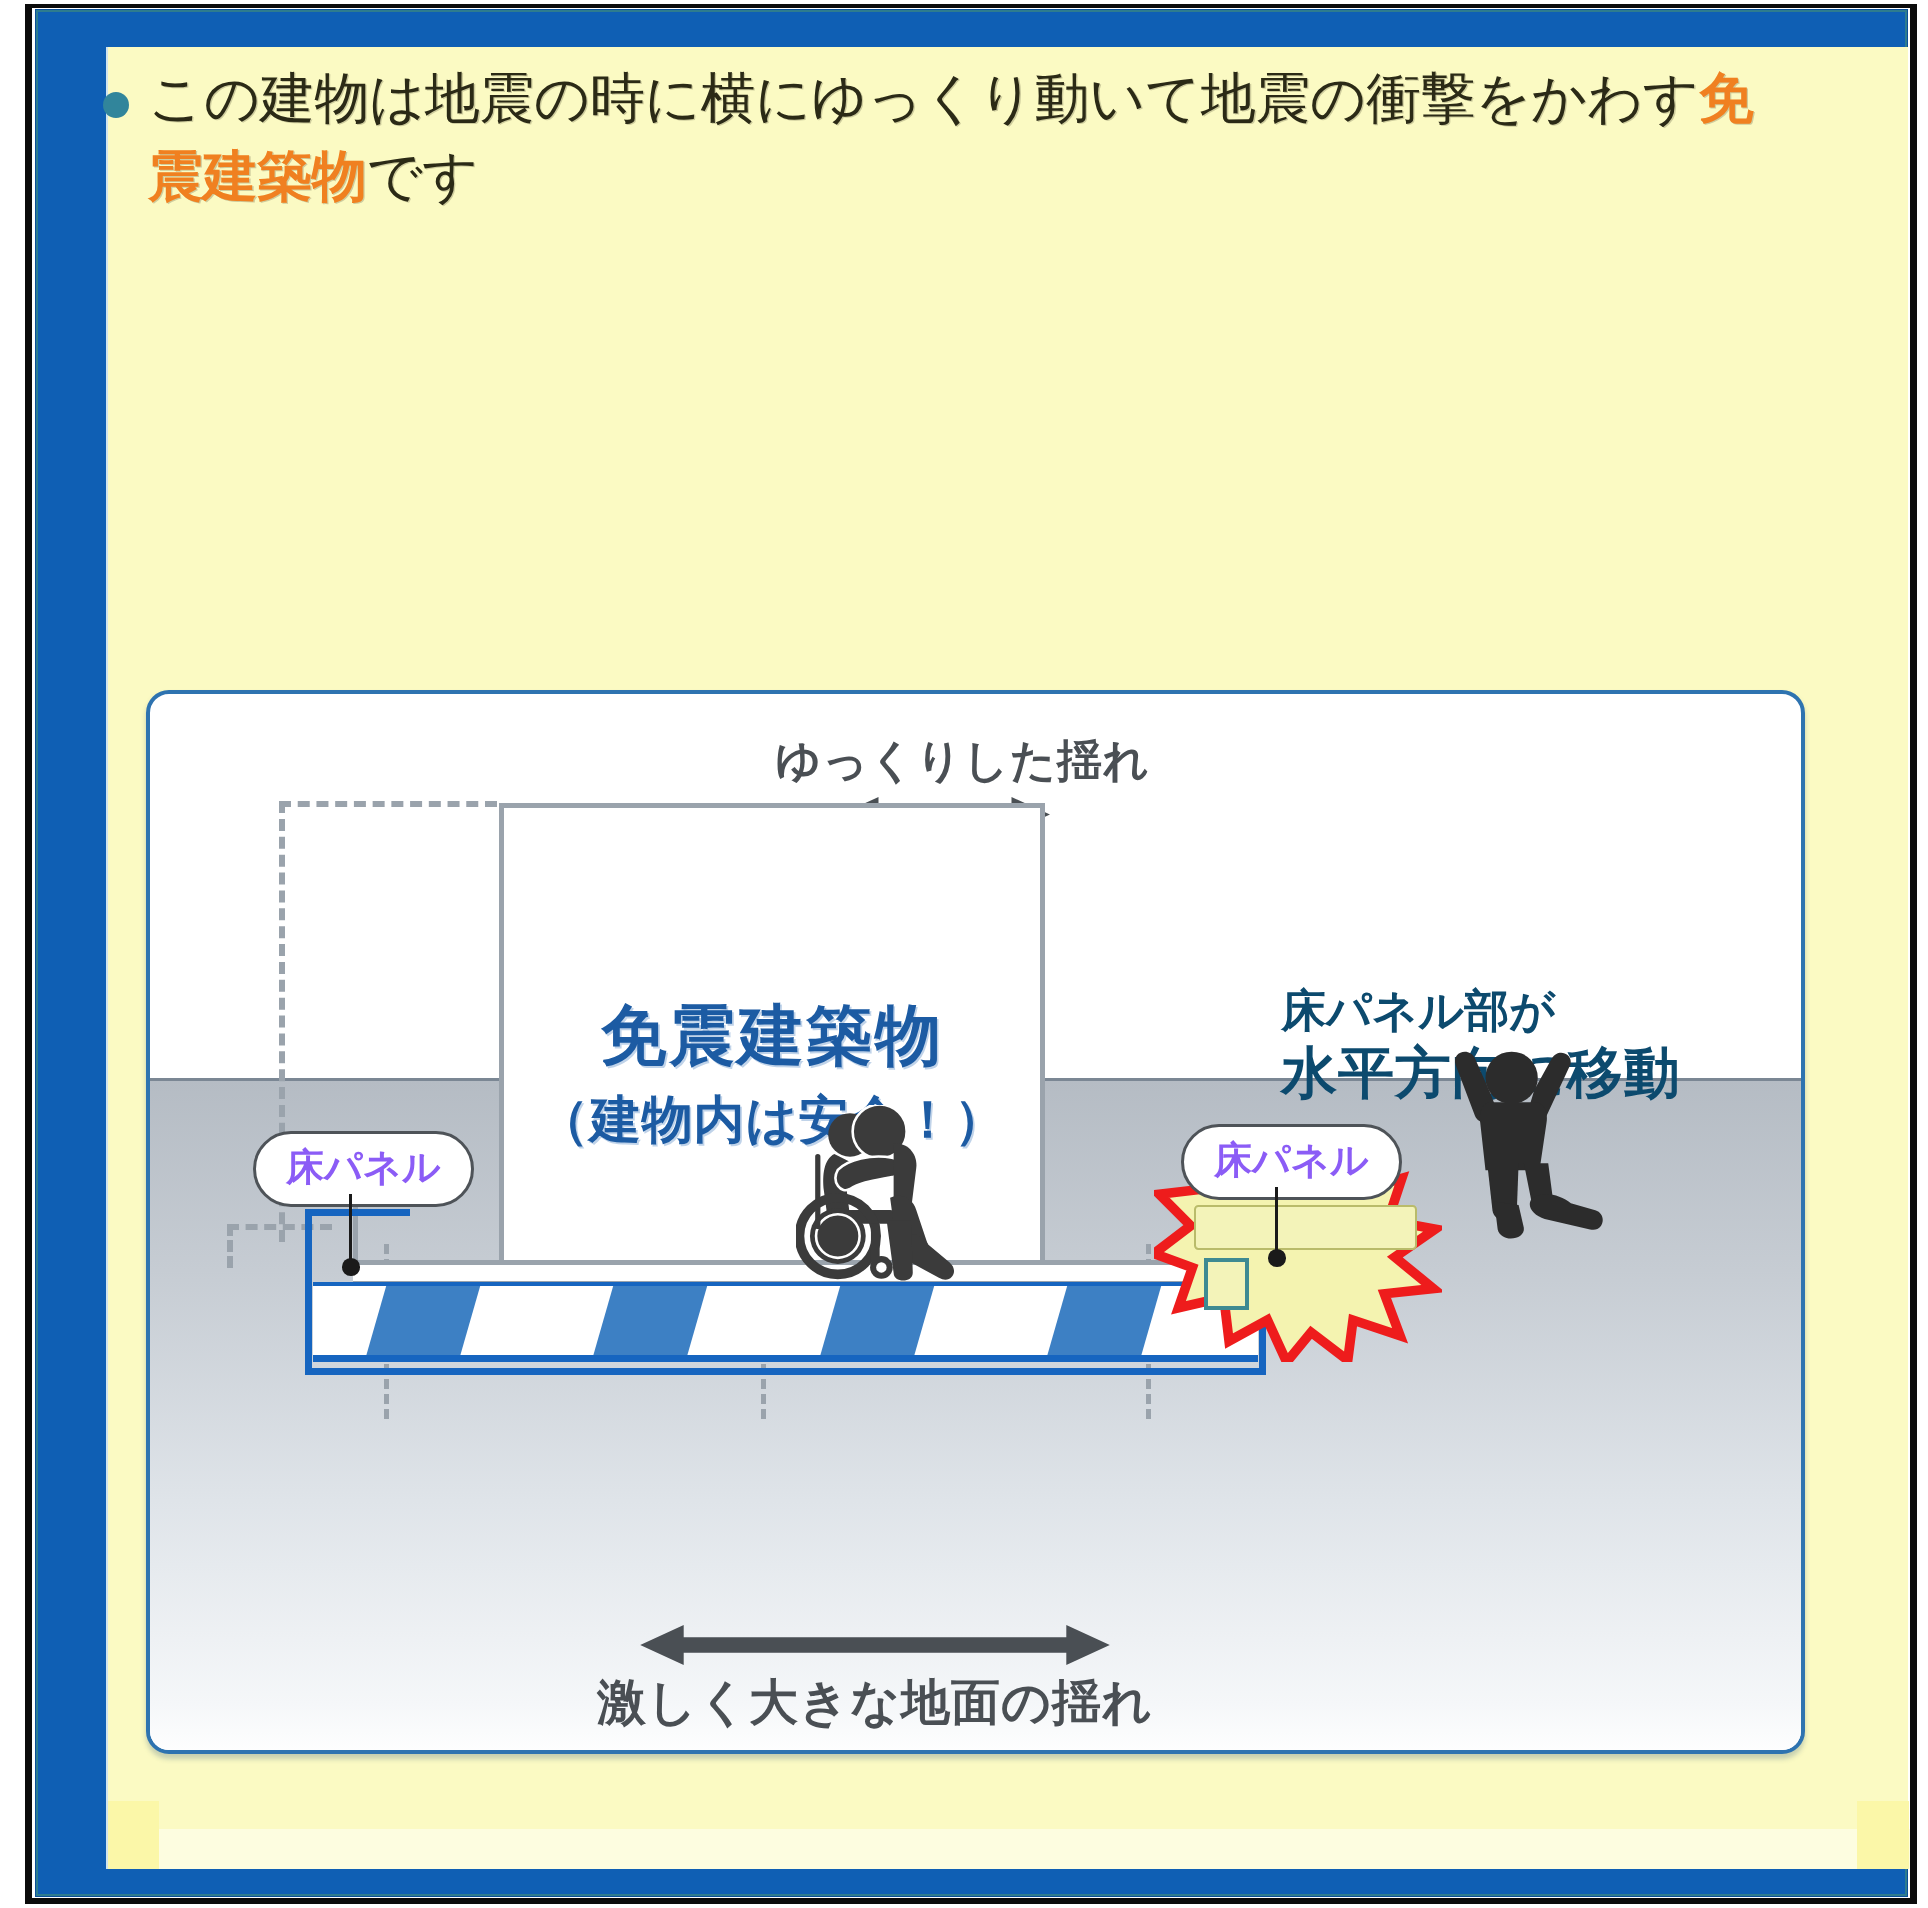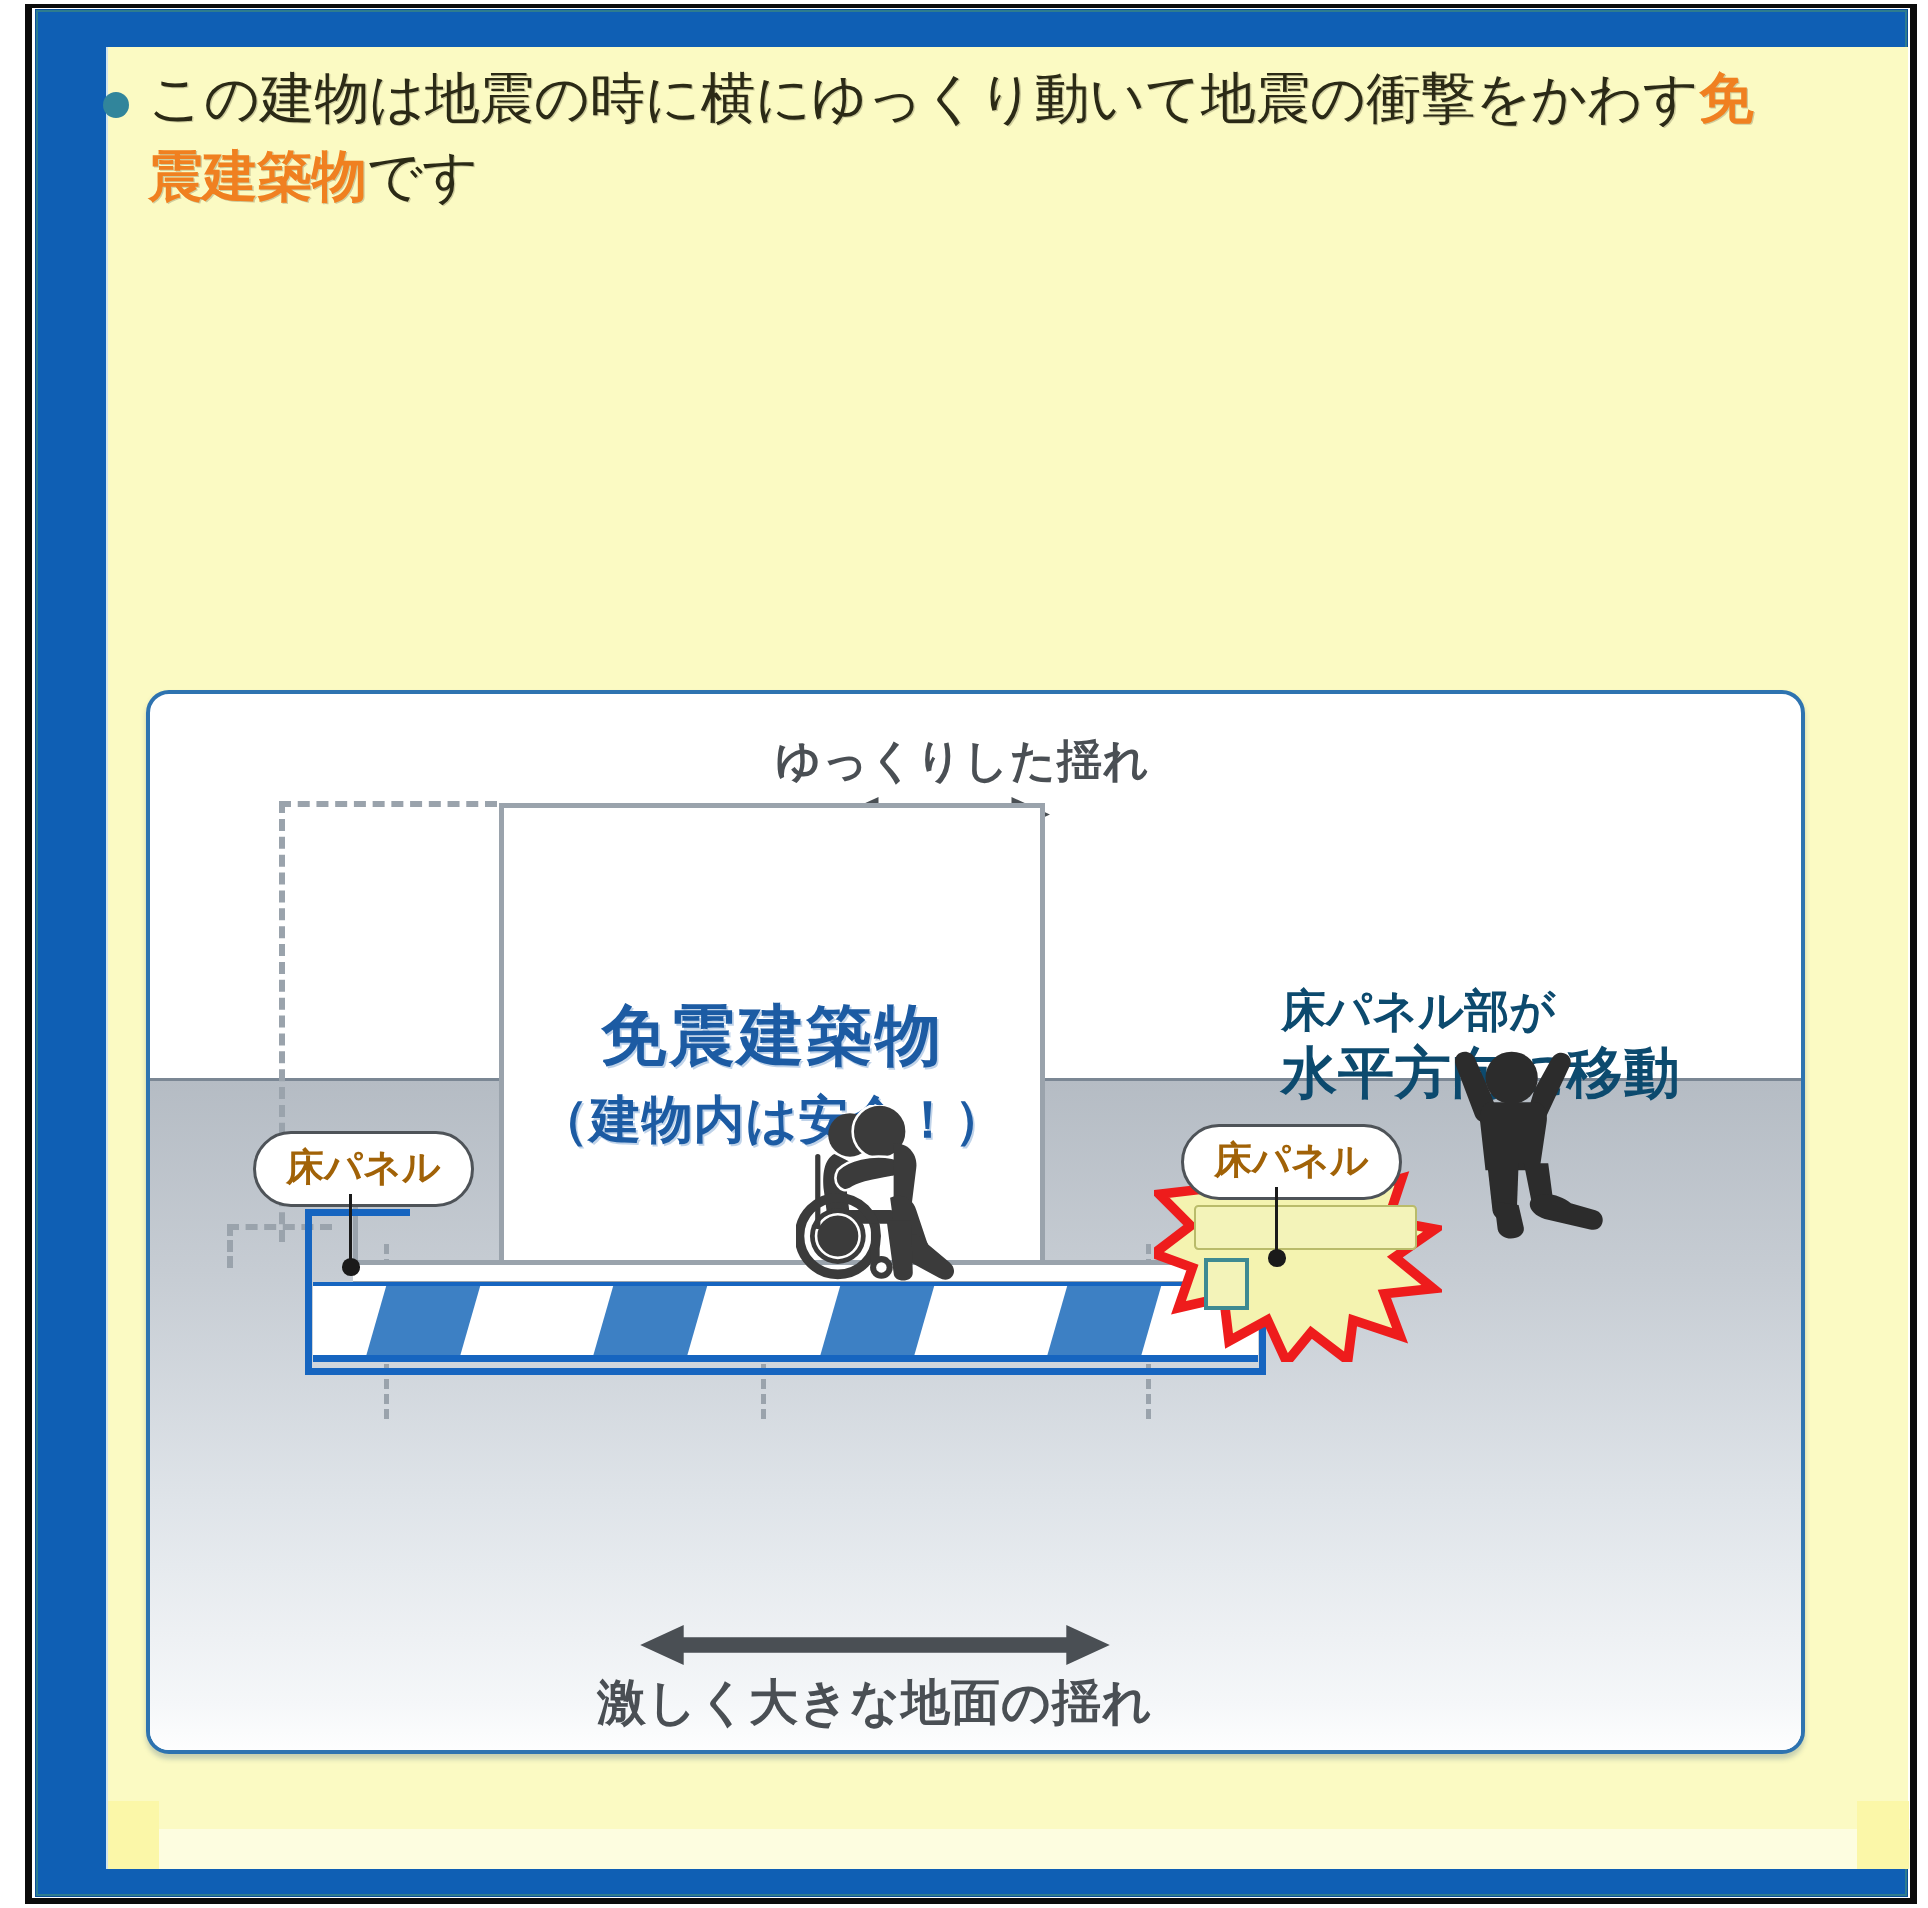--- a/index.html
+++ b/index.html
@@ -270,21 +270,21 @@
 
   
   .callout {
     position: absolute;
     display: inline-block;
     padding: 7.9px 30px 11.4px 30px;
     border: 3.5px solid #4e5358;
     border-radius: 40px;
     background: #ffffff;
     font-size: 38px;
-    color: #a16207;
+    color: #8b5cf6;
     font-weight: 600;
     white-space: nowrap;
     z-index: 9;
   }
   .leader {
     position: absolute;
     width: 0;
     border-left: 3.5px solid #1a1a1a;
     z-index: 9;
   }

